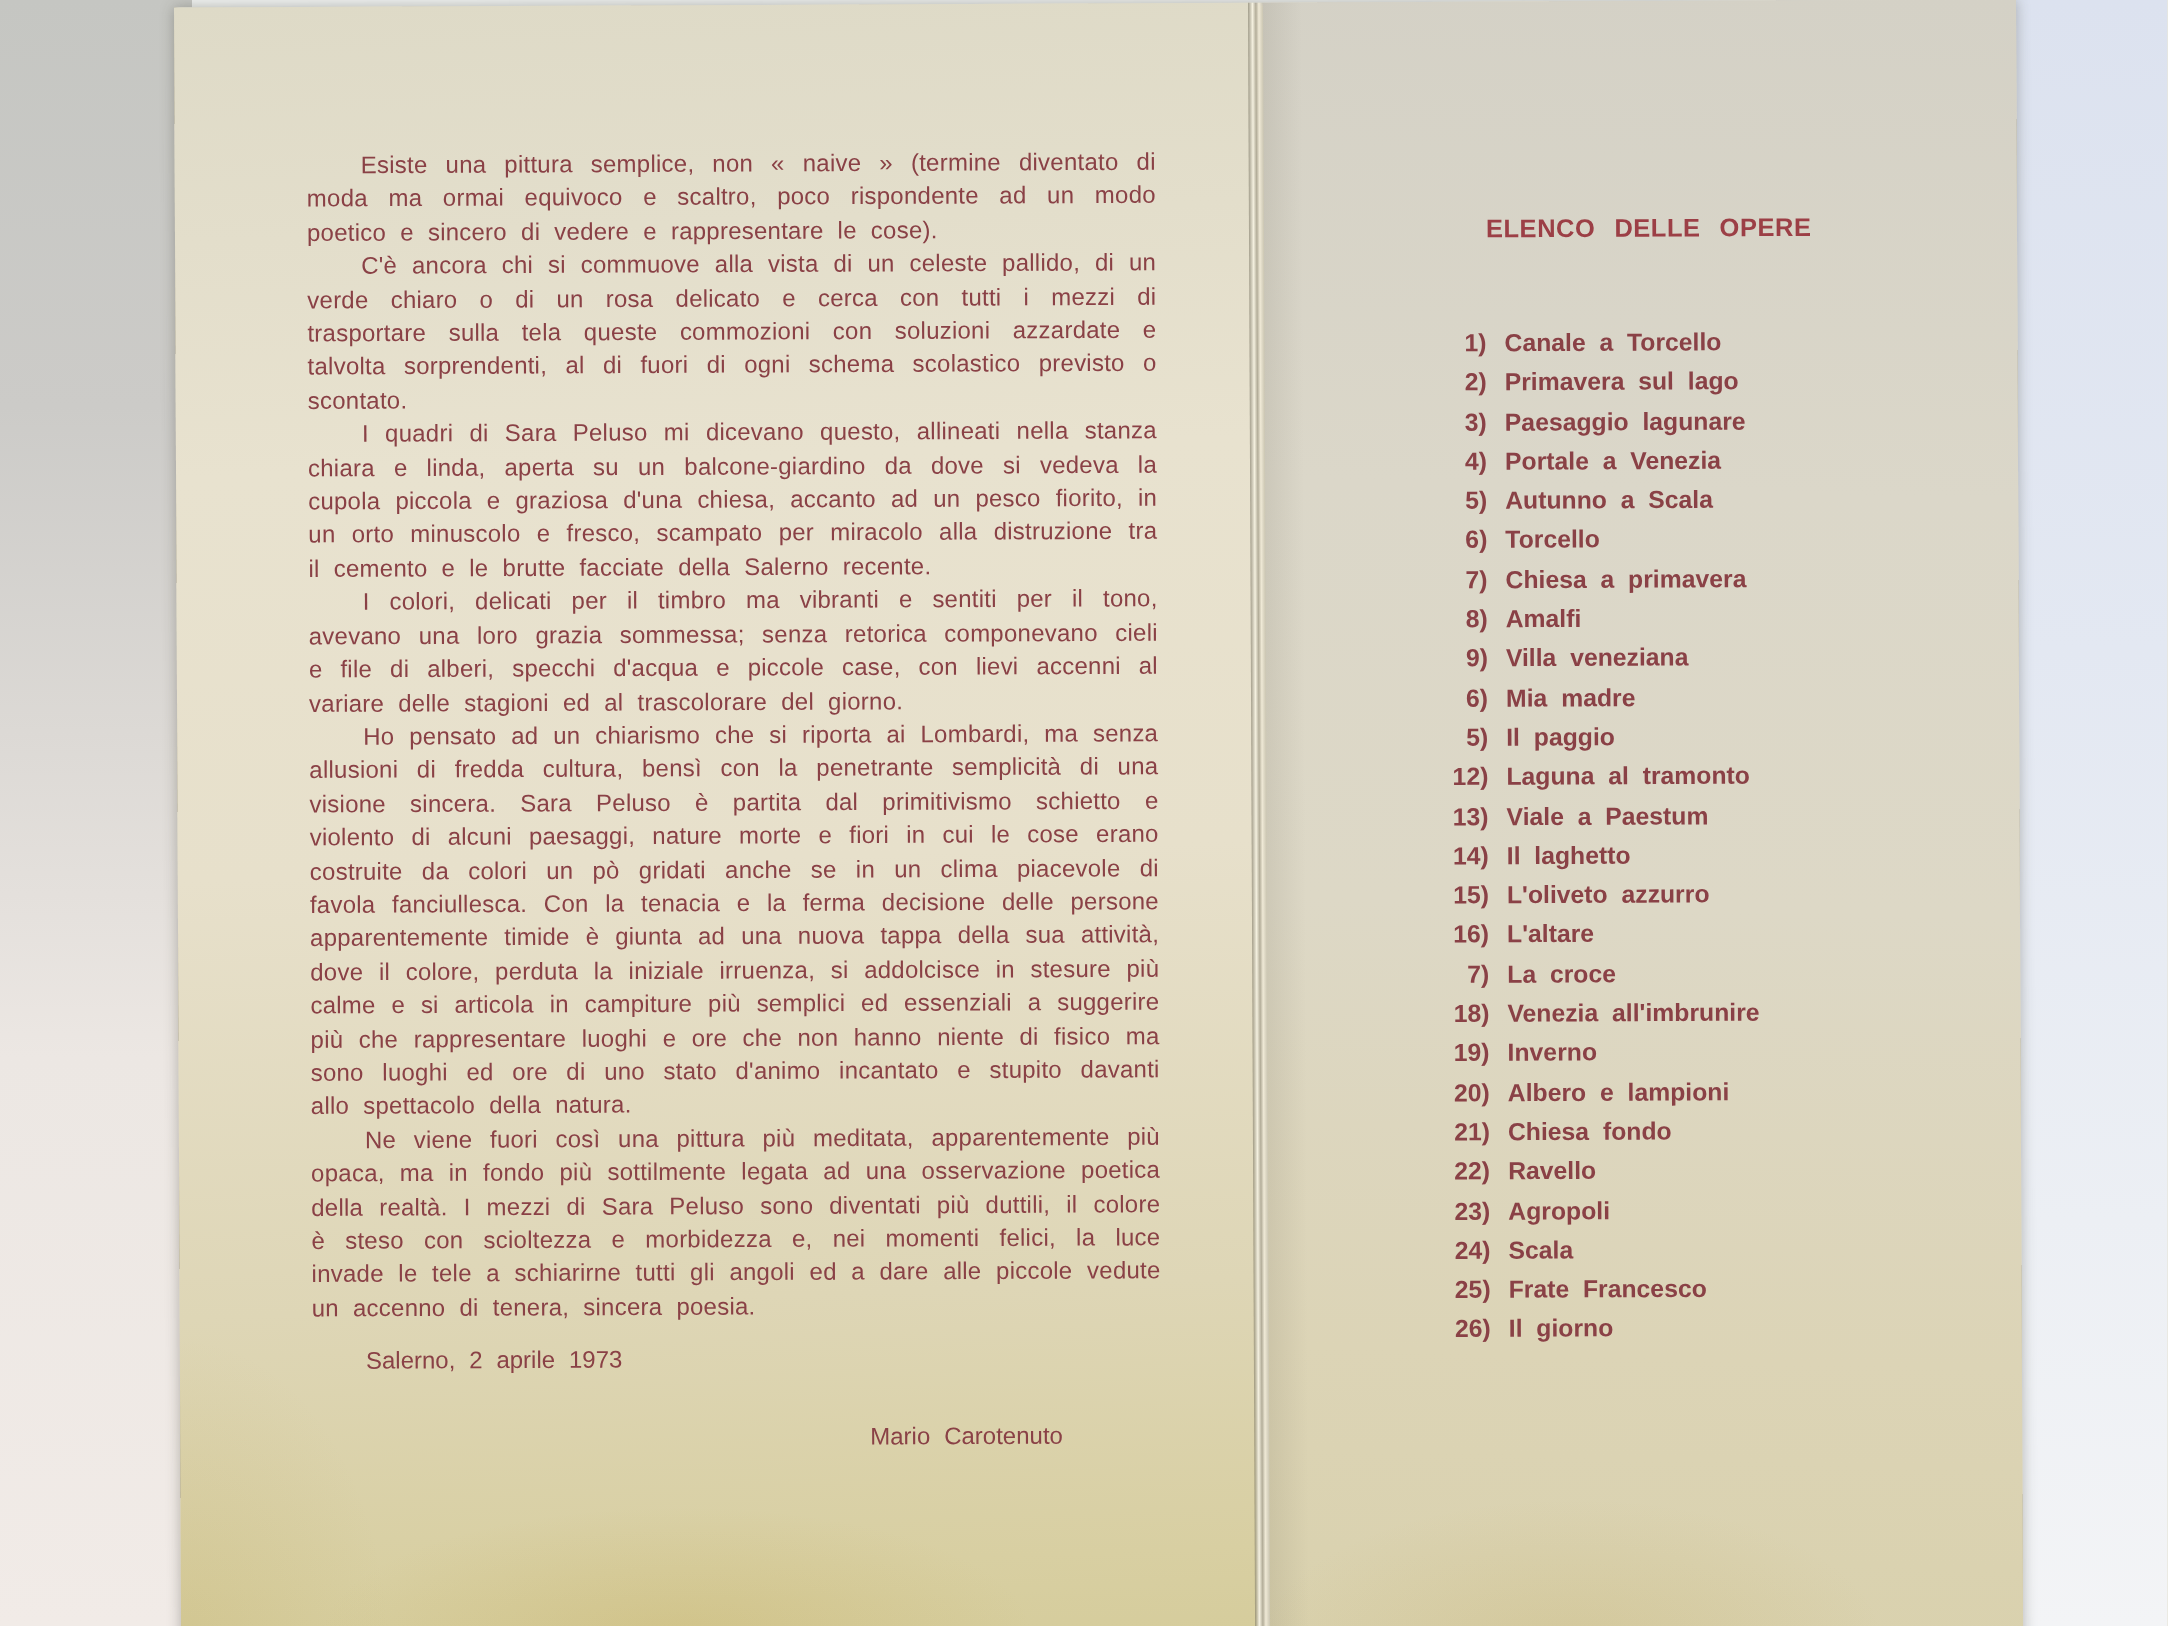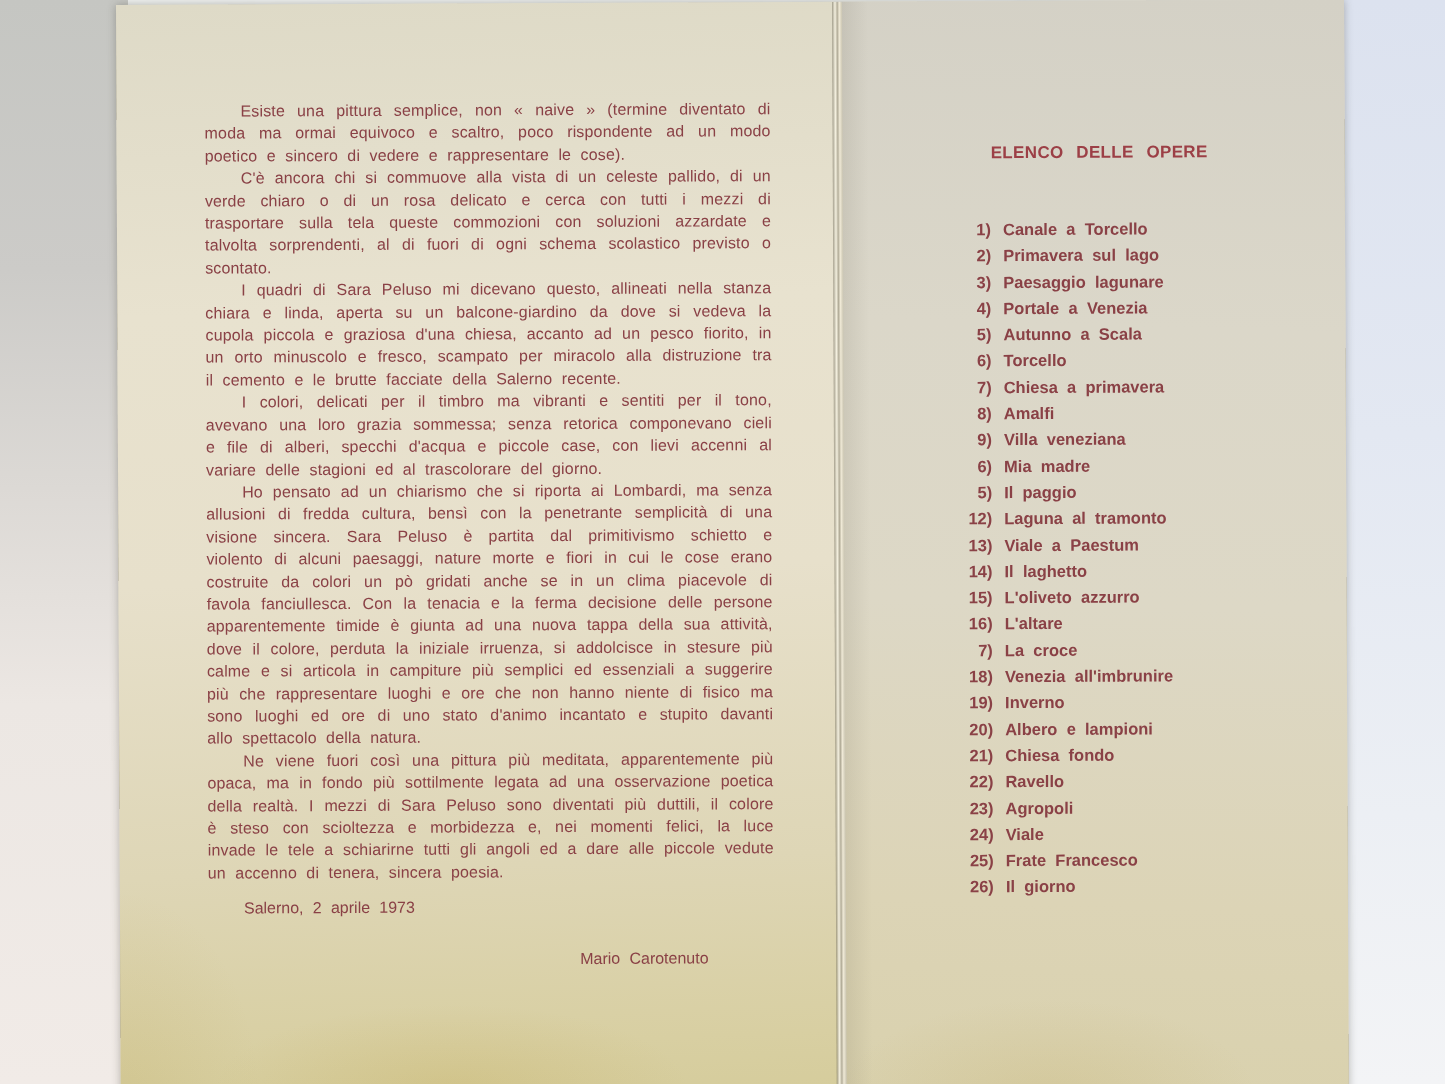--- a/index.html
+++ b/index.html
@@ -145,20 +145,20 @@
           <li><span class="num">14)</span><span class="wtitle">Il laghetto</span></li>
           <li><span class="num">15)</span><span class="wtitle">L'oliveto azzurro</span></li>
           <li><span class="num">16)</span><span class="wtitle">L'altare</span></li>
           <li><span class="num">7)</span><span class="wtitle">La croce</span></li>
           <li><span class="num">18)</span><span class="wtitle">Venezia all'imbrunire</span></li>
           <li><span class="num">19)</span><span class="wtitle">Inverno</span></li>
           <li><span class="num">20)</span><span class="wtitle">Albero e lampioni</span></li>
           <li><span class="num">21)</span><span class="wtitle">Chiesa fondo</span></li>
           <li><span class="num">22)</span><span class="wtitle">Ravello</span></li>
           <li><span class="num">23)</span><span class="wtitle">Agropoli</span></li>
-          <li><span class="num">24)</span><span class="wtitle">Viale</span></li>
+          <li><span class="num">24)</span><span class="wtitle">Scala</span></li>
           <li><span class="num">25)</span><span class="wtitle">Frate Francesco</span></li>
           <li><span class="num">26)</span><span class="wtitle">Il giorno</span></li>
         </ol>
     </div>
   </div>
 
 </div>
 
 </body></html>

